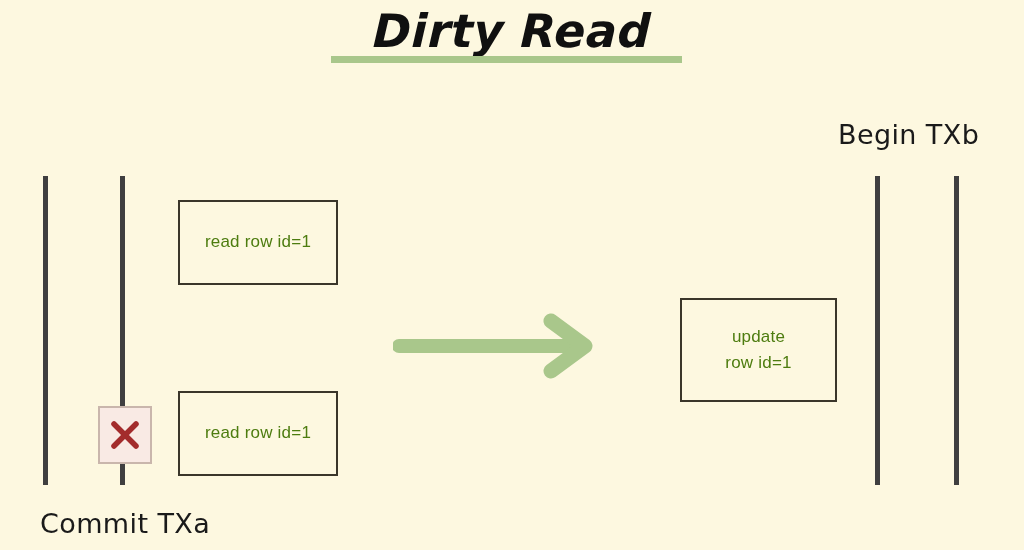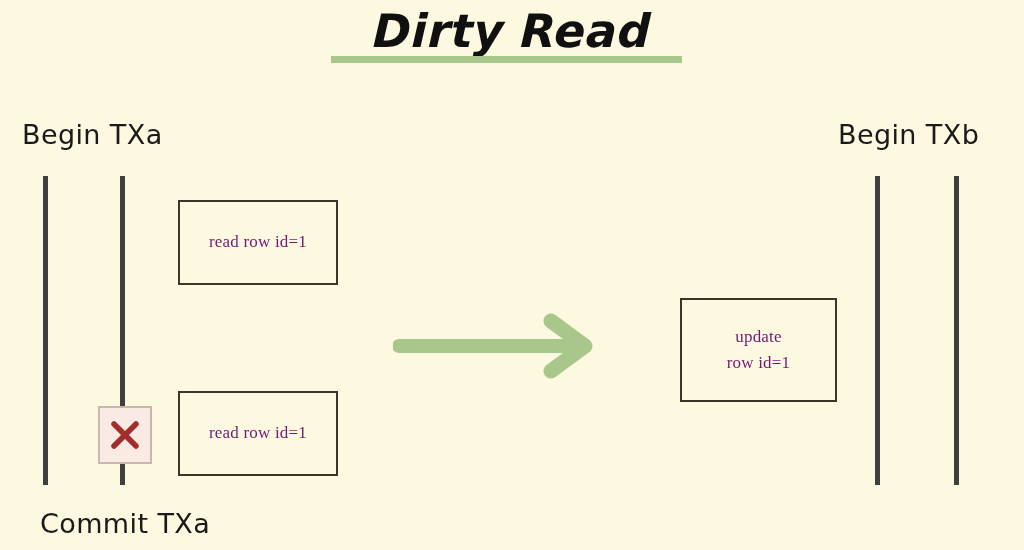--- a/index.html
+++ b/index.html
@@ -81,23 +81,23 @@
     position: absolute;
     box-sizing: border-box;
     border: 2px solid #3A362A;
     background: #FDF8E0;
     display: flex;
     align-items: center;
     justify-content: center;
     text-align: center;
   }
   .op-box-text {
-    font-family: Liberation Serif, serif;
+    font-family: Liberation Sans, sans-serif;
     font-size: 17px;
-    color: #701a75;
+    color: #4d7c0f;
     line-height: 1.55;
     white-space: pre-line;
     letter-spacing: 0.2px;
   }
   #box-read-1 {
     left: 178px; top: 200px; width: 160px; height: 85px;
   }
   #box-read-2 {
     left: 178px; top: 391px; width: 160px; height: 85px;
   }
@@ -134,21 +134,20 @@
 </head>
 <body>
 
 <div id="canvas">
 
   <div class="title-wrap">
     <span class="title-text">Dirty Read</span>
   </div>
   <div class="title-underline"></div>
 
-  <div class="corner-label" id="lbl-begin-txa">Begin TXa</div>
   <div class="corner-label" id="lbl-begin-txb">Begin TXb</div>
   <div class="corner-label" id="lbl-commit-txa">Commit TXa</div>
 
   <div class="timeline" id="timeline-a1"></div>
   <div class="timeline" id="timeline-a2"></div>
   <div class="timeline" id="timeline-b1"></div>
   <div class="timeline" id="timeline-b2"></div>
 
   <div class="op-box" id="box-read-1">
     <span class="op-box-text">read row id=1</span>

